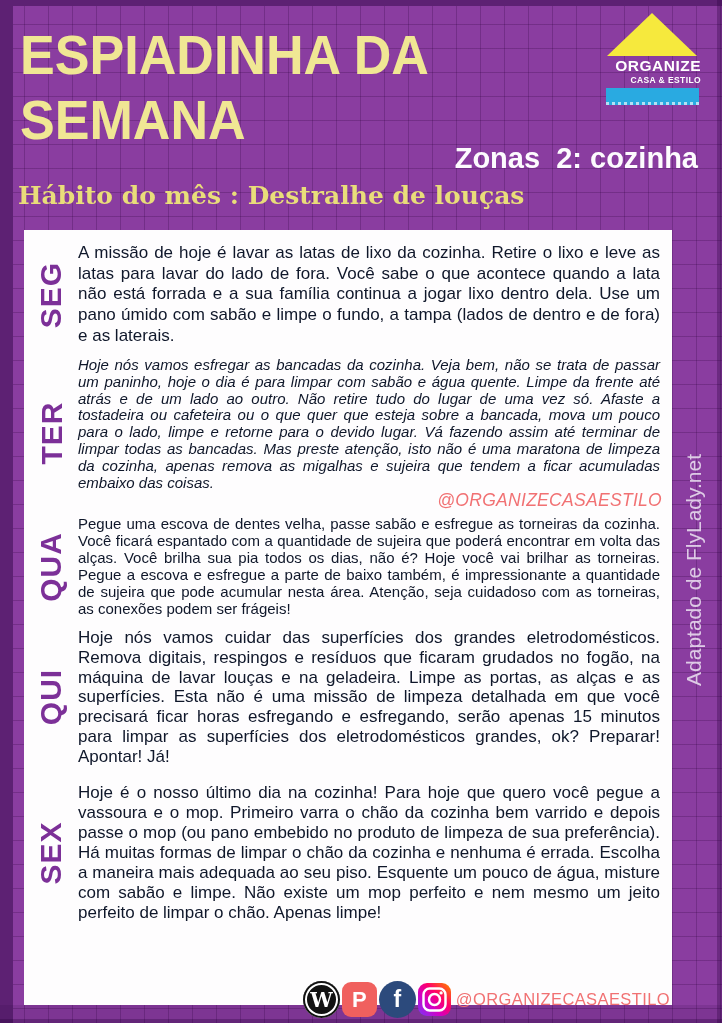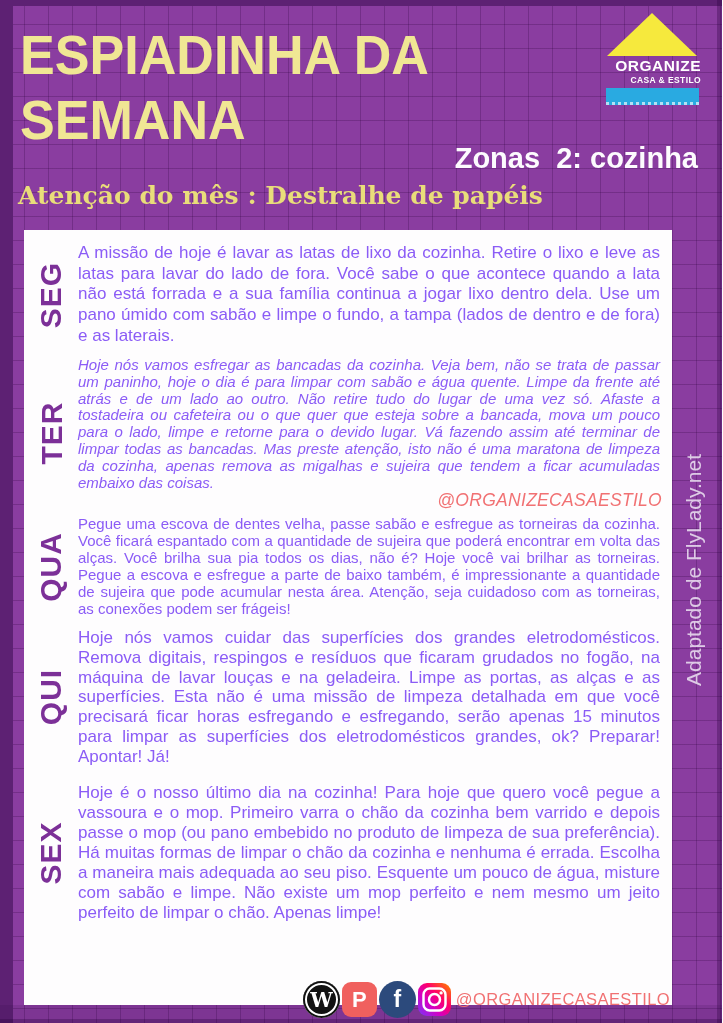--- a/index.html
+++ b/index.html
@@ -39,21 +39,21 @@
   .side-note{position:absolute;left:694px;top:570px;transform:translate(-50%,-50%) rotate(-90deg);
              white-space:nowrap;color:rgba(236,228,242,0.85);font-size:21px;}
 
   
   .card{position:absolute;left:24px;top:230px;width:648px;height:775px;background:#fefdfe;
         box-sizing:border-box;padding:13px 0 0 0;}
   .sec{display:flex;}
   .day-col{width:54px;min-width:54px;display:flex;align-items:center;justify-content:center;}
   .day-label{transform:rotate(-90deg);white-space:nowrap;color:#7c3098;font-weight:800;
              font-size:30px;letter-spacing:1px;}
-  .day-text{flex:1;padding-right:12px;color:#8b5cf6;text-align:justify;}
+  .day-text{flex:1;padding-right:12px;color:#0f172a;text-align:justify;}
   .t-lg{font-size:17px;line-height:1.22;}
   .t-sm{font-size:15px;line-height:1.13;}
   .t-md{font-size:17px;line-height:1.17;}
   .t-lg2{font-size:17px;line-height:1.18;}
   .qua2{font-size:17.5px;line-height:1.2;text-align:left;margin-top:1px;}
   .sec-seg{margin-bottom:10px;}
   .sec-ter{margin-bottom:6px;}
   .sec-qua{margin-bottom:10px;}
   .sec-qui{margin-bottom:16px;}
   .handle-inline{text-align:right;color:#f17173;font-size:17.5px;line-height:20px;
@@ -91,21 +91,21 @@
   </div>
 
   <div class="logo">
     <div class="logo-roof"></div>
     <div class="logo-name">ORGANIZE</div>
     <div class="logo-sub">CASA &amp; ESTILO</div>
     <div class="logo-bar"></div>
   </div>
 
   <div class="zone">Zonas  2: cozinha</div>
-  <div class="habit">Atenção do mês : Destralhe de papéis</div>
+  <div class="habit">Hábito do mês : Destralhe de louças</div>
 
   <div class="side-note">Adaptado de FlyLady.net</div>
 
   <div class="card">
 
     <div class="sec sec-seg">
       <div class="day-col">
         <span class="day-label">SEG</span>
       </div>
       <div class="day-text t-lg">A missão de hoje é lavar as latas de lixo da cozinha. Retire o lixo e leve as latas para lavar do lado de fora. Você sabe o que acontece quando a lata não está forrada e a sua família continua a jogar lixo dentro dela. Use um pano úmido com sabão e limpe o fundo, a tampa (lados de dentro e de fora) e as laterais.</div>

